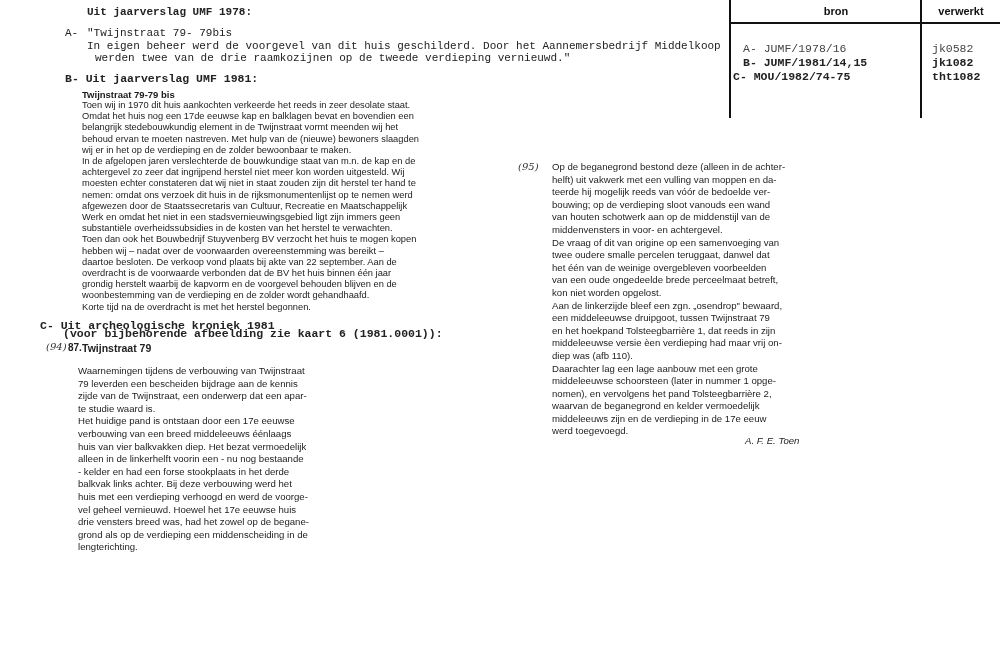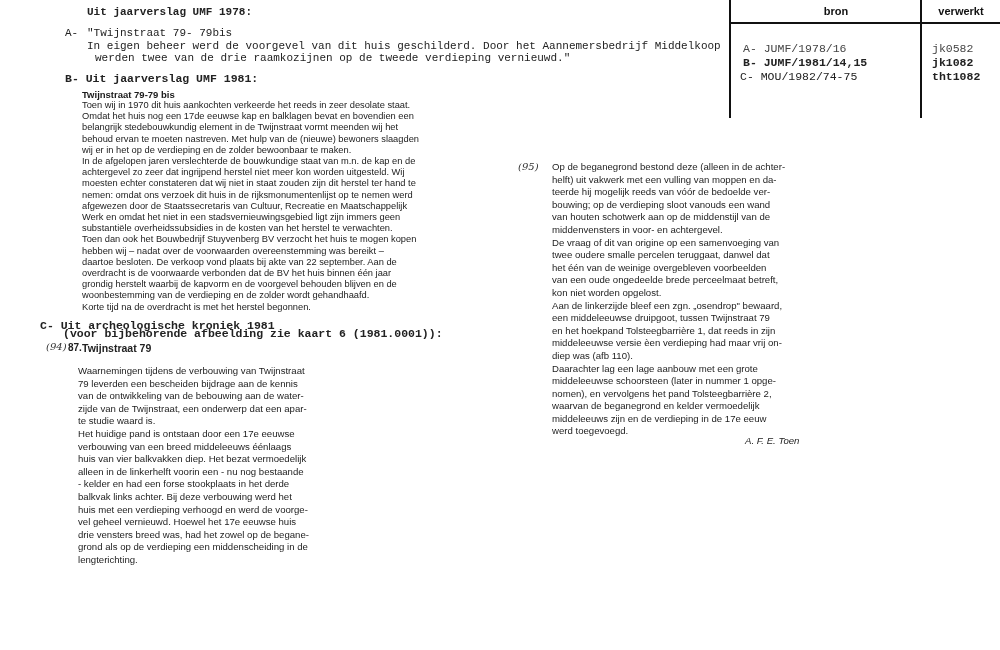--- a/index.html
+++ b/index.html
@@ -66,21 +66,20 @@
 
 <div class="abs mono tw bold" style="left:40px; top:320px; font-size:11.5px;">C- Uit archeologische kroniek 1981</div>
 <div class="abs mono tw bold" style="left:63px; top:328px; font-size:11.5px;">(voor bijbehorende afbeelding zie kaart 6 (1981.0001)):</div>
 <div class="abs hand" style="left:46px; top:341px;">(94)</div>
 <div class="abs sans" style="left:68px; top:342px; font-size:10px; font-weight:bold; color:#222;">87.</div>
 <div class="abs sans" style="left:82px; top:342px; font-size:10.5px; font-weight:bold; color:#222;">Twijnstraat 79</div>
 
 <div class="abs sans col2" id="c-col1" style="left:78px; top:365px; width:255px;">
     <span class="line">Waarnemingen tijdens de verbouwing van Twijnstraat</span>
     <span class="line">79 leverden een bescheiden bijdrage aan de kennis</span>
-    <span class="line">van de ontwikkeling van de bebouwing aan de water-</span>
     <span class="line">zijde van de Twijnstraat, een onderwerp dat een apar-</span>
     <span class="line">te studie waard is.</span>
     <span class="line">Het huidige pand is ontstaan door een 17e eeuwse</span>
     <span class="line">verbouwing van een breed middeleeuws éénlaags</span>
     <span class="line">huis van vier balkvakken diep. Het bezat vermoedelijk</span>
     <span class="line">alleen in de linkerhelft voorin een - nu nog bestaande</span>
     <span class="line">- kelder en had een forse stookplaats in het derde</span>
     <span class="line">balkvak links achter. Bij deze verbouwing werd het</span>
     <span class="line">huis met een verdieping verhoogd en werd de voorge-</span>
     <span class="line">vel geheel vernieuwd. Hoewel het 17e eeuwse huis</span>
@@ -118,18 +117,18 @@
 
 <div class="srctable">
   <div class="vline" style="left:0; height:118px;"></div>
   <div class="vline" style="left:191px; height:118px;"></div>
   <div class="hline"></div>
   <div class="th" style="left:0; width:186px;margin-left:14px;">bron</div>
   <div class="th" style="left:193px; width:78px;">verwerkt</div>
 
   <div class="cell" style="left:14px; top:42px; font-weight:normal; color:#444;">A- JUMF/1978/16</div>
   <div class="cell" style="left:14px; top:56px; font-weight:bold;">B- JUMF/1981/14,15</div>
-  <div class="cell" style="left:11px; top:70px; font-weight:normal;text-align:right;">C- MOU/1982/74-75</div>
+  <div class="cell" style="left:4px; top:70px; font-weight:bold;text-align:right;">C- MOU/1982/74-75</div>
 
   <div class="cell" style="left:203px; top:42px; color:#444;">jk0582</div>
   <div class="cell" style="left:203px; top:56px; font-weight:bold;">jk1082</div>
   <div class="cell" style="left:203px; top:70px; font-weight:bold;">tht1082</div>
 </div>
 
 </body></html>

